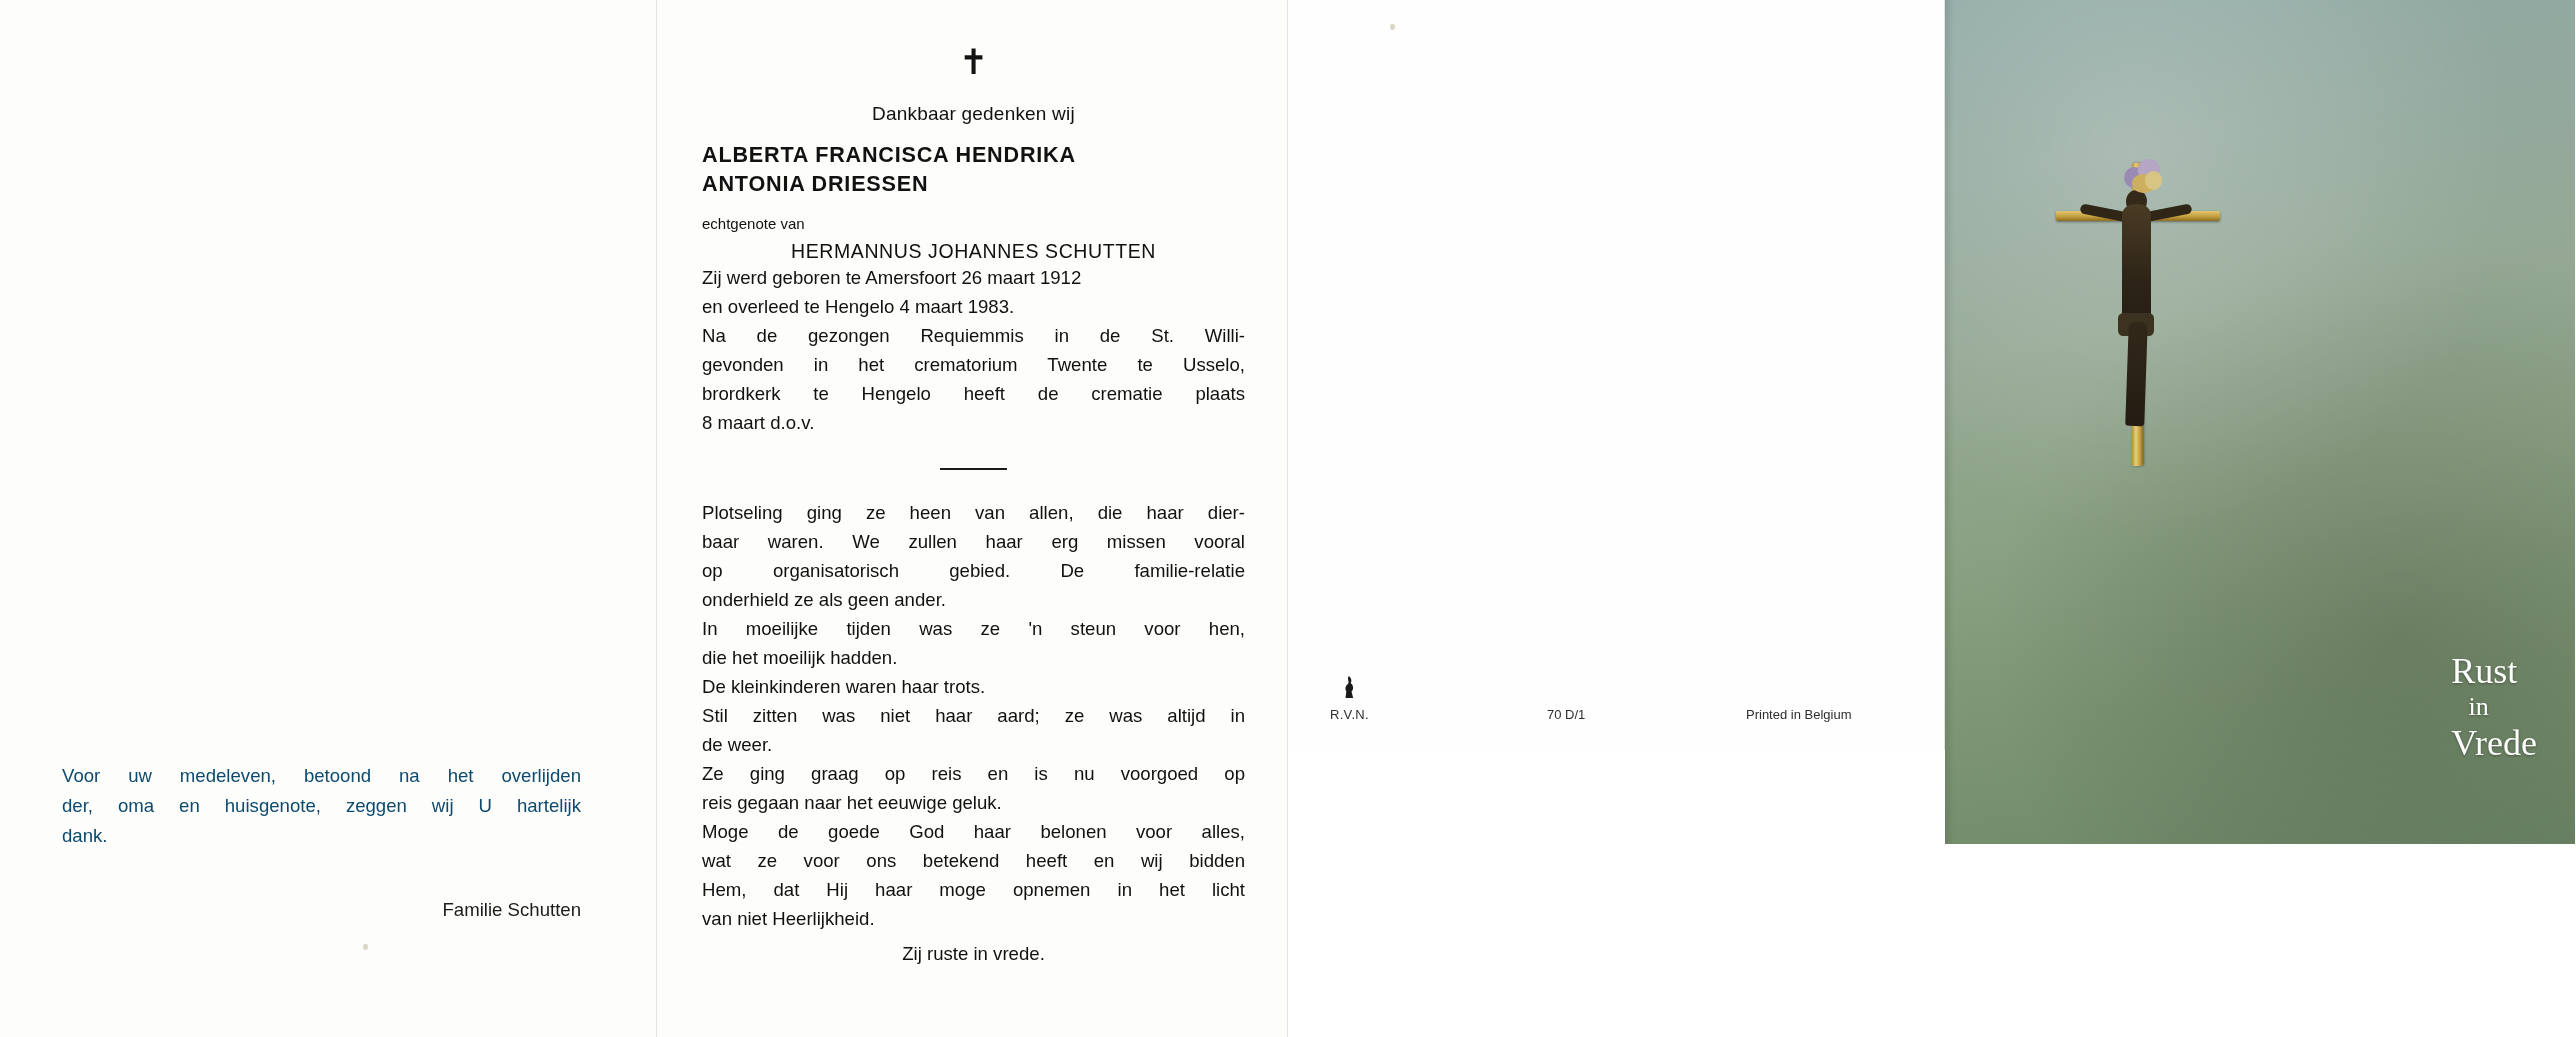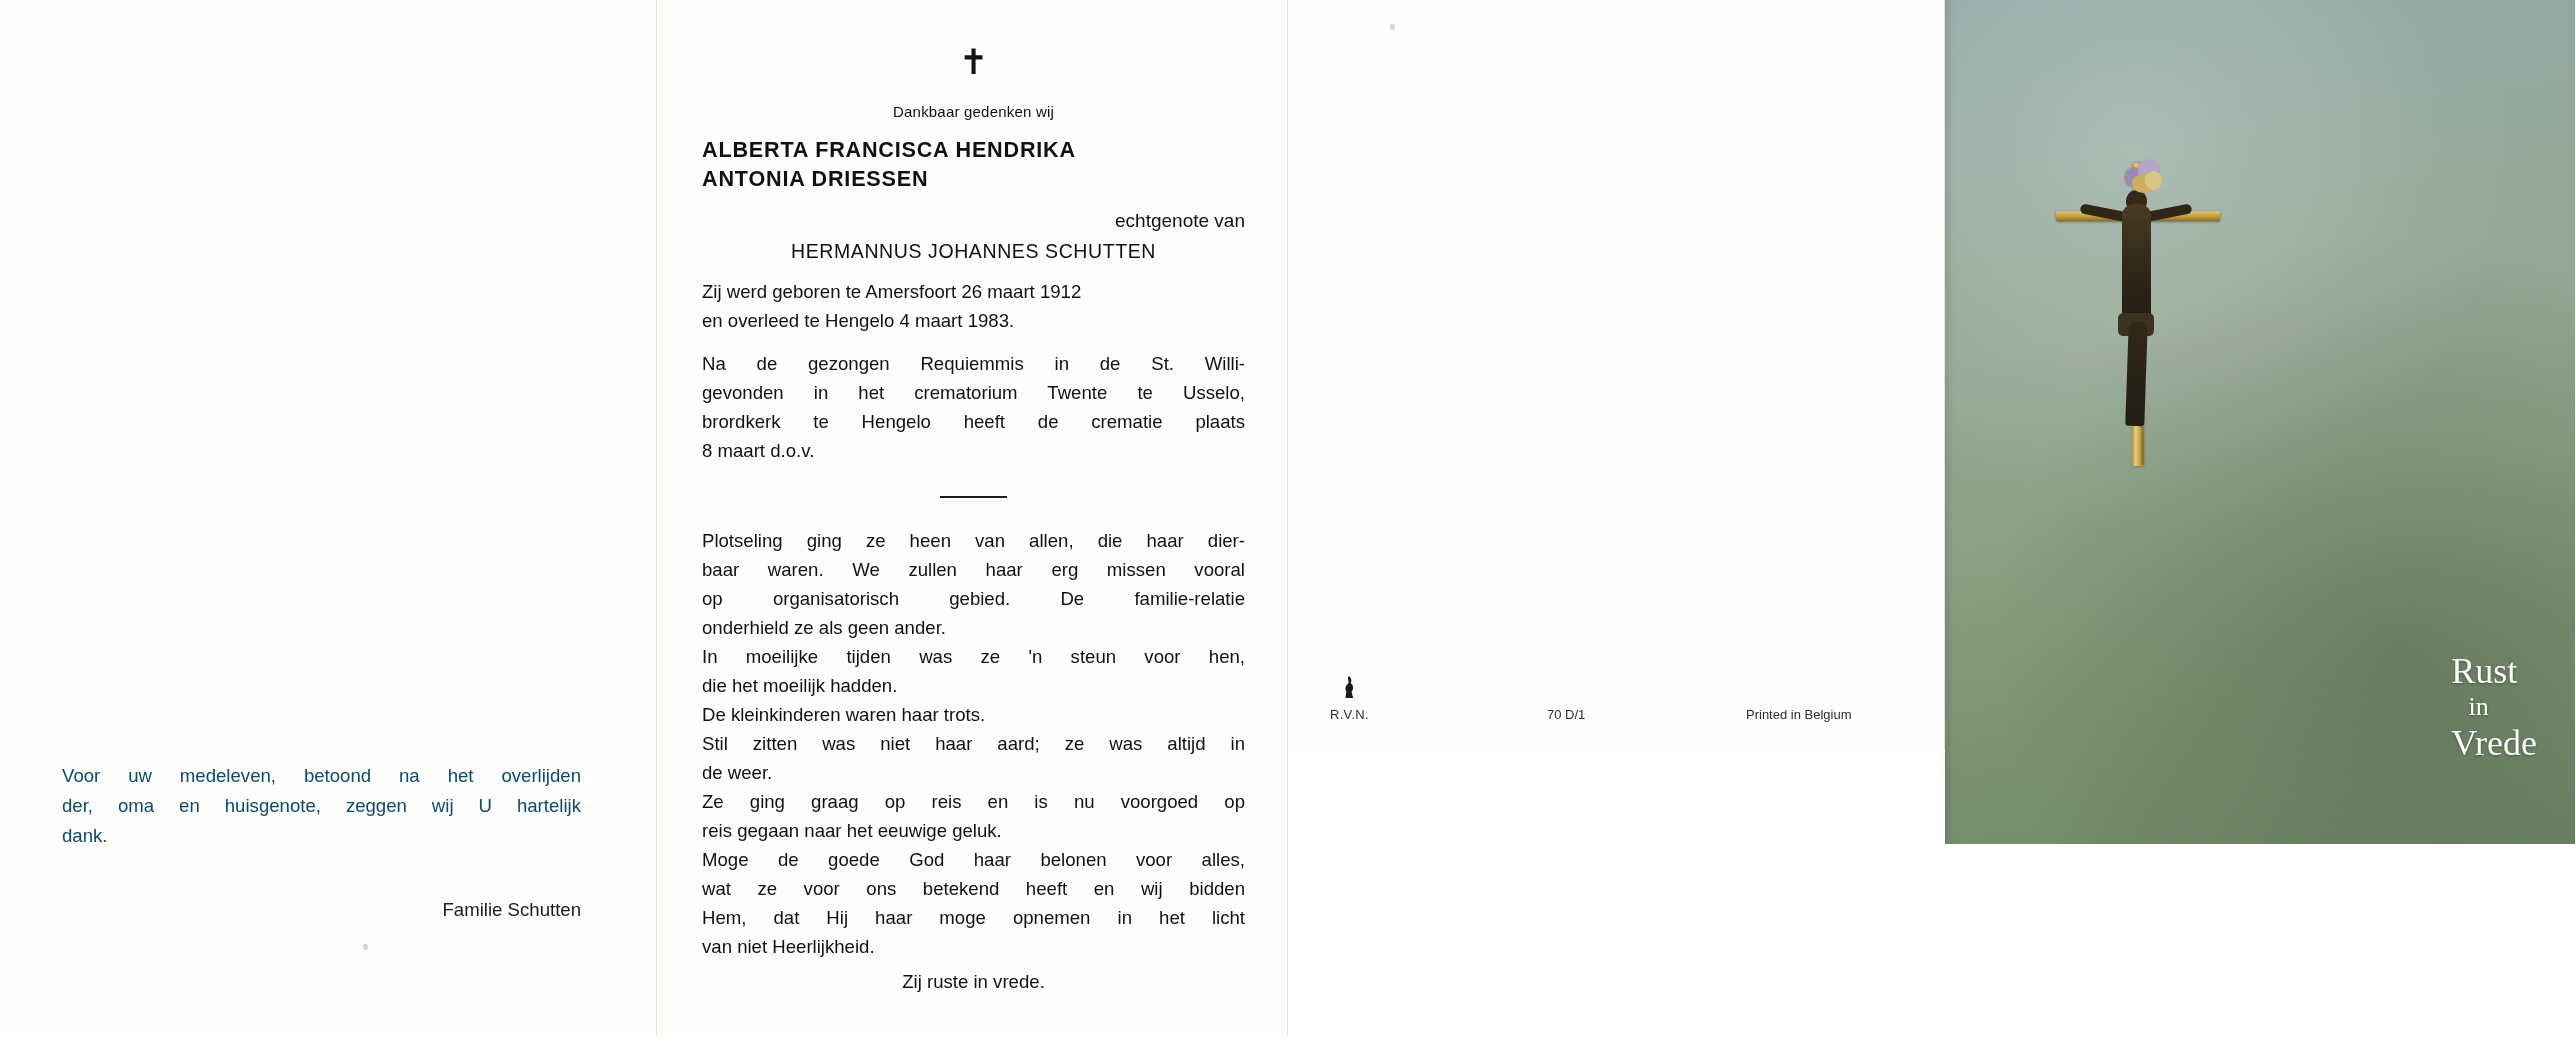--- a/index.html
+++ b/index.html
@@ -84,45 +84,45 @@
     width: 100%;
     text-align: center;
     margin-top: 45px;
     font-size: 35px;
     line-height: 35px;
     color: #131313;
     font-family: "DejaVu Sans", sans-serif;
   }
   .lead-line {
     text-align: center;
-    font-size: 15px;
+    font-size: 19px;
     margin-top: 22.5px;
     letter-spacing: 0.2px;
   }
   .deceased-name {
     text-align: center;
     font-size: 21.6px;
     font-weight: bold;
     letter-spacing: 0.8px;
     line-height: 29px;
     margin-top: 15.6px;
   }
   .spouse-label {
-    text-align: right;
-    font-size: 19px;
+    text-align: left;
+    font-size: 15px;
     margin-top: 17.3px;
   }
   .spouse-name {
     text-align: center;
     font-size: 19.5px;
     letter-spacing: 0.6px;
     margin-top: 7.8px;
   }
   .dates-block {
-    margin-top: 14px;
+    margin-top: 0;
     font-size: 18.6px;
     line-height: 29px;
     text-align: justify;
     text-justify: inter-word;
   }
   .rule {
     width: 67px;
     height: 1.7px;
     background: #1a1a1a;
     margin: 31px auto 28px auto;

